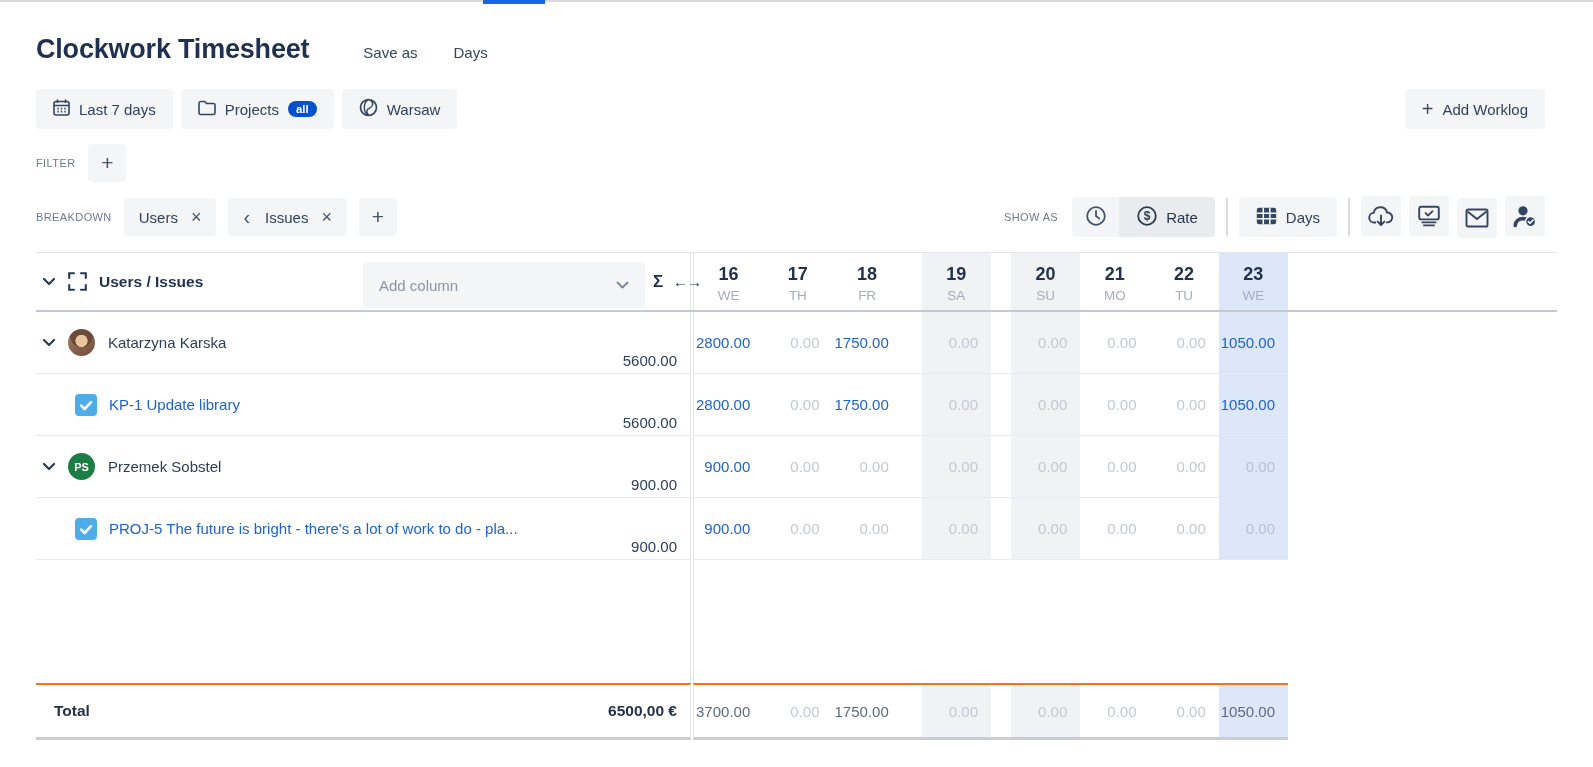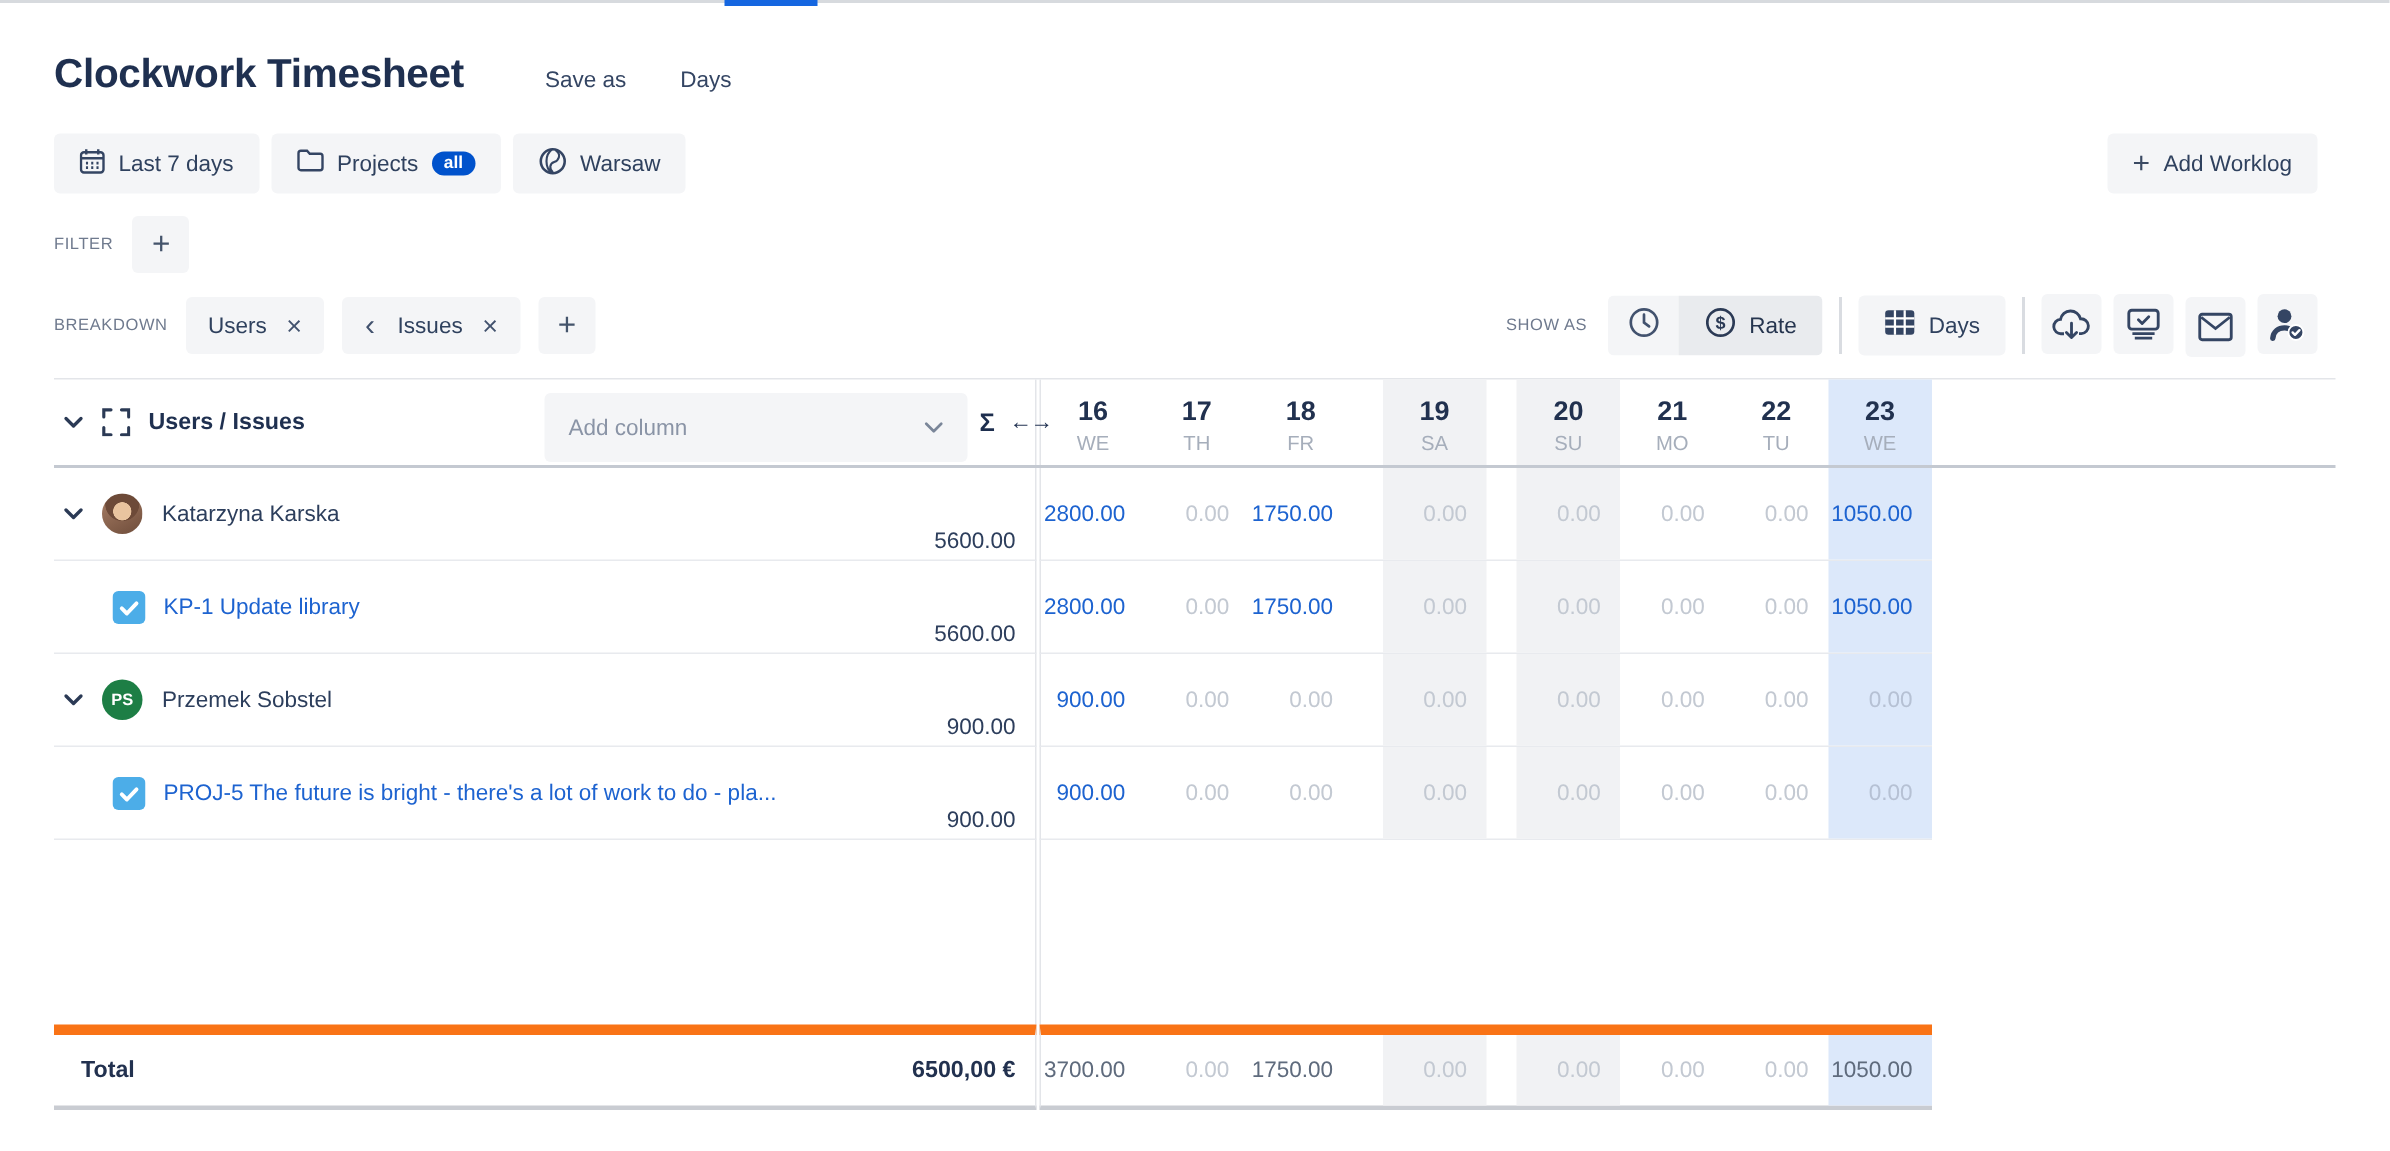--- a/index.html
+++ b/index.html
@@ -90,21 +90,21 @@
     align-items:center; justify-content:center; }
   .rowtotal { margin-left:auto; padding-right:13px; font-size:15px; color:#2d3e5c;margin-top:36px; }
   .vcell { width:74px; display:flex; align-items:center; justify-content:flex-end;
     padding-right:13px; font-size:15px; cursor:pointer; }
   .nonzero { color:#1d63d0; }
   .zero { color:#c3c9d2; }
   .today.zero { color:#b6c1d4; }
 
   .tspacer { display:flex; height:123px; }
   .totalrow { display:flex; height:57px; }
-  .totalrow .cell-left, .totalrow .days { border-top:7px solid #f97316; border-bottom:3px solid #c9ccd2; }
+  .totalrow .cell-left, .totalrow .days { border-top:2px solid #f97316; border-bottom:3px solid #c9ccd2; }
   .tlabel { font-size:15.5px; font-weight:700; color:#22314f; padding-left:12px; }
   .gtotal { margin-left:auto; padding-right:13px; font-size:15.5px; font-weight:700; color:#22314f; }
   .t-nonzero { color:#5f6b7d; }
   .t-zero { color:#c3c9d2; }
 </style>
 </head>
 <body>
 
 <div class="topline">
   <div class="accent"></div>

